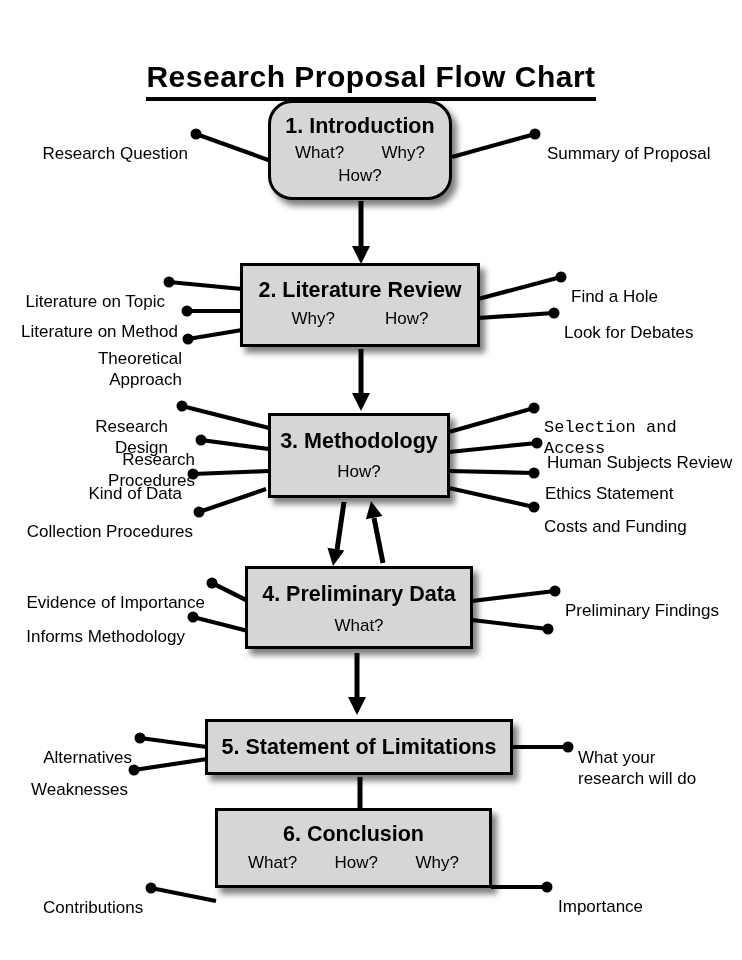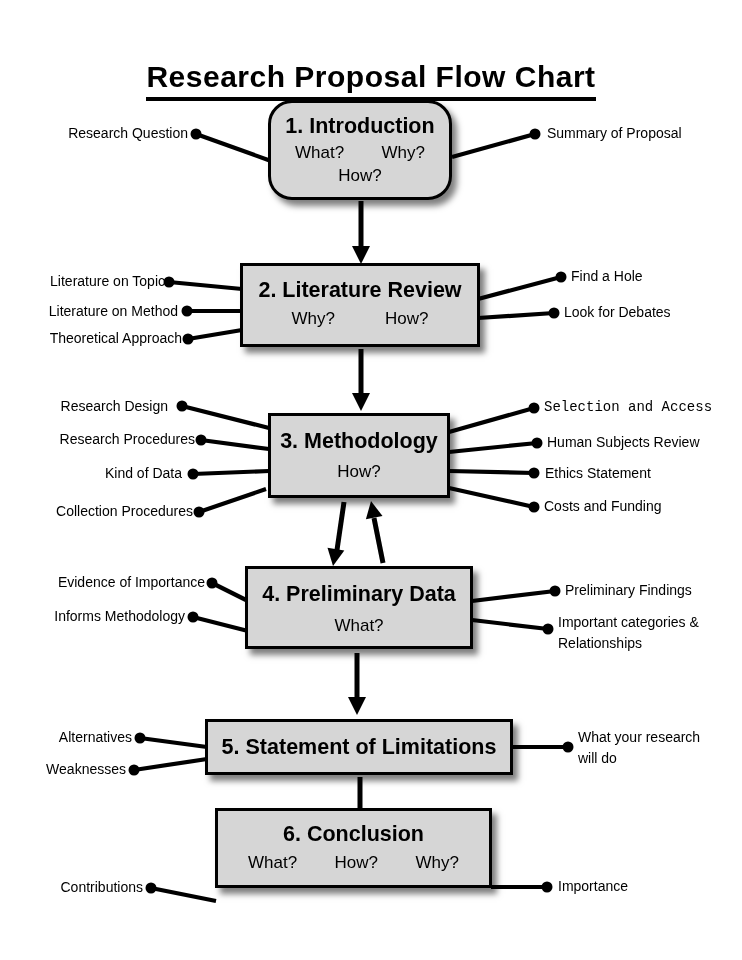--- a/index.html
+++ b/index.html
@@ -15,21 +15,21 @@
   .connectors{position:absolute;left:0;top:0;z-index:1;}
   .node{
     position:absolute;z-index:2;background:#d6d6d6;border:3px solid #000;
     box-shadow:5px 6px 6px rgba(0,0,0,.5);box-sizing:border-box;
     display:flex;flex-direction:column;align-items:center;
   }
   .node-rounded{border-radius:24px;}
   .node-title{font-size:21.5px;font-weight:bold;text-align:center;white-space:nowrap;}
   .q{font-size:17px;}
   .q-row{display:flex;width:100%;box-sizing:border-box;}
-  .lbl{position:absolute;z-index:3;font-size:14px;line-height:21px;}
+  .lbl{position:absolute;z-index:3;font-size:17px;line-height:21px;margin-top:20px;}
   .lbl-left{text-align:right;}
   .lbl-right{text-align:left;}
 </style>
 </head>
 <body>
 
 <div class="canvas">
 
   <div class="title-wrap">
     <h1 class="chart-title">Research Proposal Flow Chart</h1>
@@ -167,17 +167,16 @@
   <div class="lbl lbl-left" style="left:43px;top:877px;width:100px;">Contributions</div>
 
   <div class="lbl lbl-right" style="left:547px;top:123px;width:170px;">Summary of Proposal</div>
   <div class="lbl lbl-right" style="left:571px;top:266px;width:120px;">Find a Hole</div>
   <div class="lbl lbl-right" style="left:564px;top:302px;width:150px;">Look for Debates</div>
   <div class="lbl lbl-right" style="left:544px;top:397px;width:170px;font-family:Liberation Mono, monospace;">Selection and Access</div>
   <div class="lbl lbl-right" style="left:547px;top:432px;width:190px;">Human Subjects Review</div>
   <div class="lbl lbl-right" style="left:545px;top:463px;width:150px;">Ethics Statement</div>
   <div class="lbl lbl-right" style="left:544px;top:496px;width:160px;">Costs and Funding</div>
   <div class="lbl lbl-right" style="left:565px;top:580px;width:160px;">Preliminary Findings</div>
-  <div class="lbl lbl-right" style="left:558px;top:612px;width:172px;">Important categories &amp; Relationships</div>
   <div class="lbl lbl-right" style="left:578px;top:727px;width:126px;">What your research will do</div>
   <div class="lbl lbl-right" style="left:558px;top:876px;width:110px;">Importance</div>
 
 </div>
 
 </body></html>

